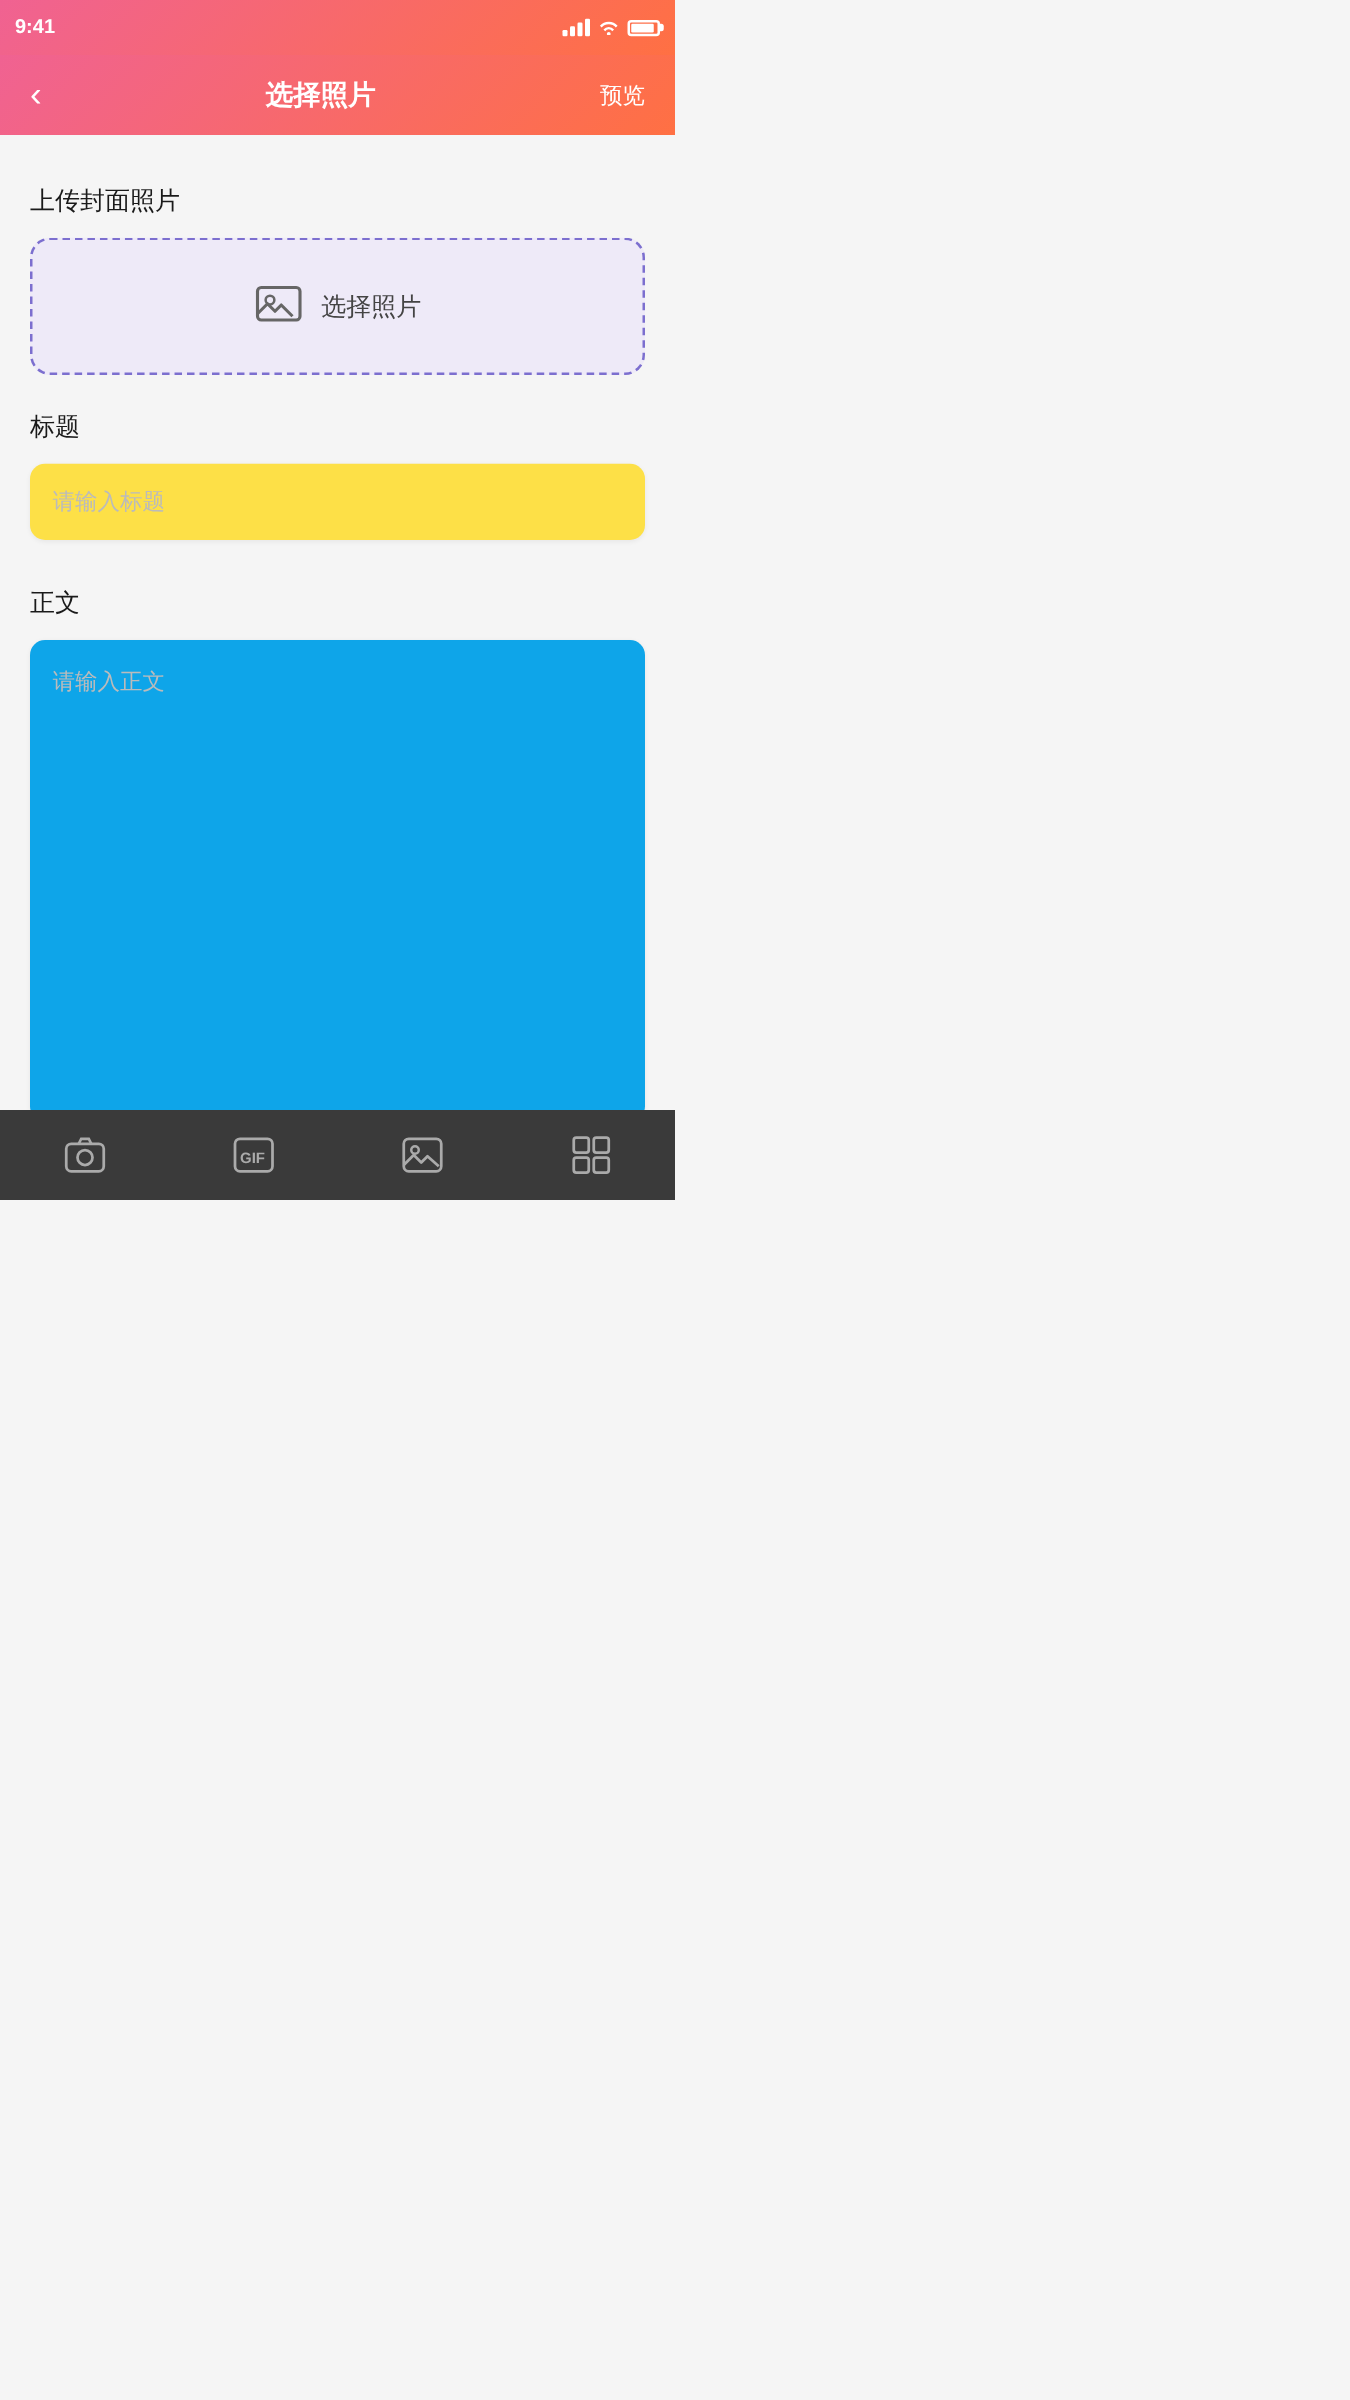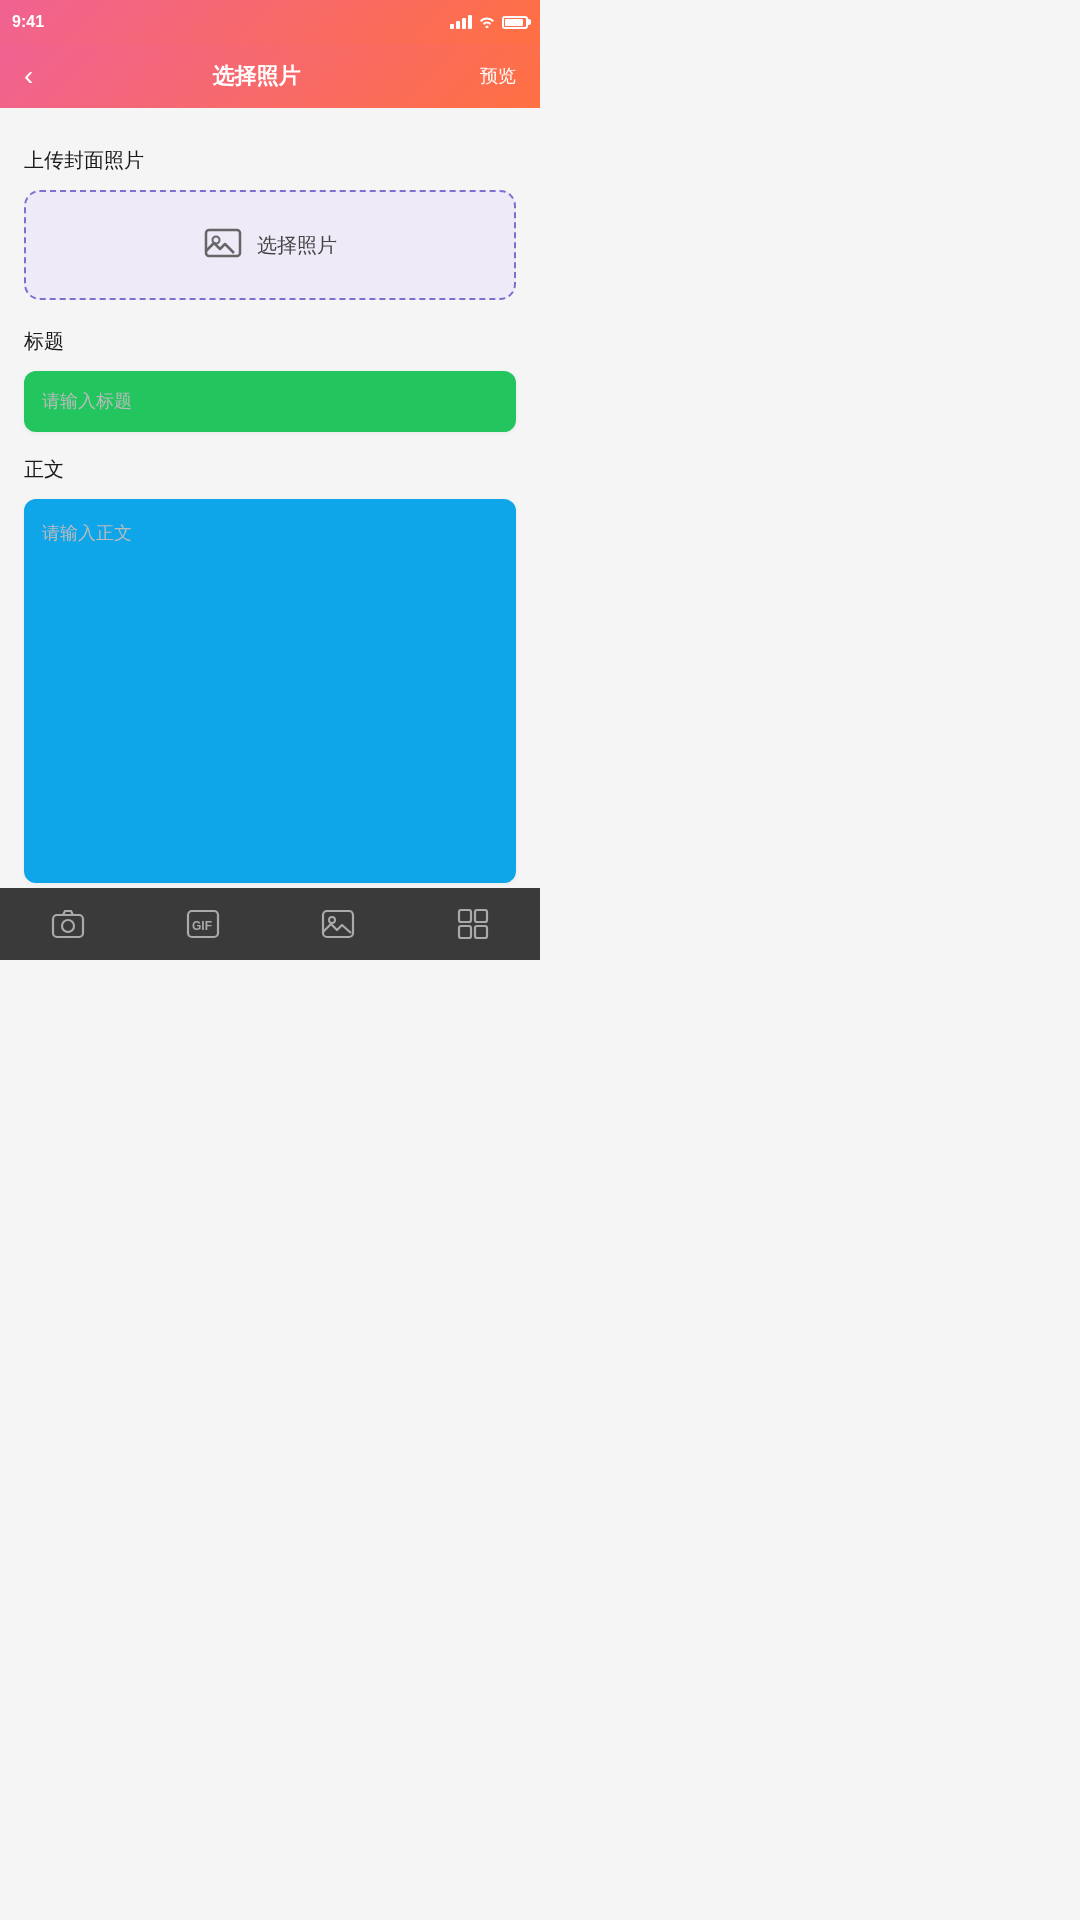--- a/index.html
+++ b/index.html
@@ -159,26 +159,26 @@
       height: 40px;
     }
 
     .photo-select-text {
       font-size: 20px;
       color: #444;
     }
 
     
     .title-section {
-      margin-bottom: 24px;
+      margin-bottom: 37px;
     }
 
     .title-input-box {
       width: 100%;
-      background: #22c55e;
+      background: #fde047;
       border-radius: 12px;
       padding: 20px 18px;
       margin-top: 10px;
       box-shadow: 0 1px 4px rgba(0,0,0,0.06);
     }
 
     .title-input-box input {
       width: 100%;
       border: none;
       outline: none;

